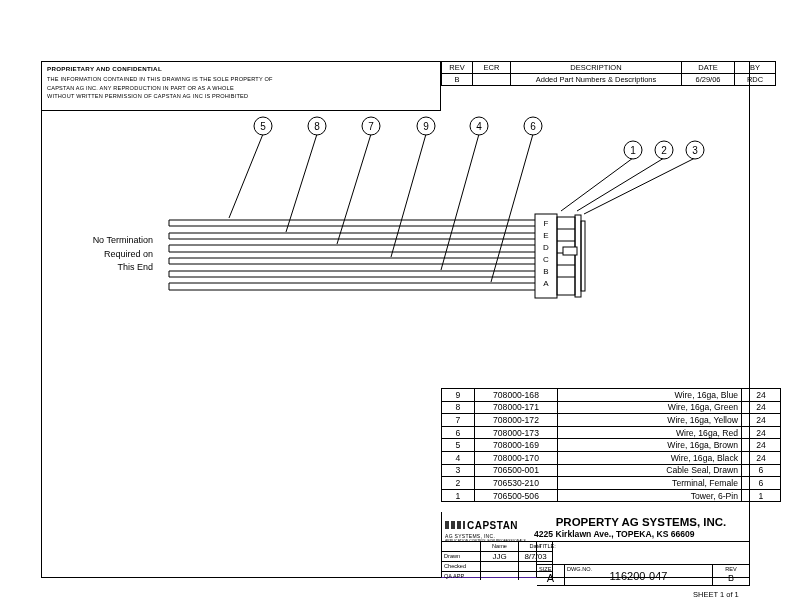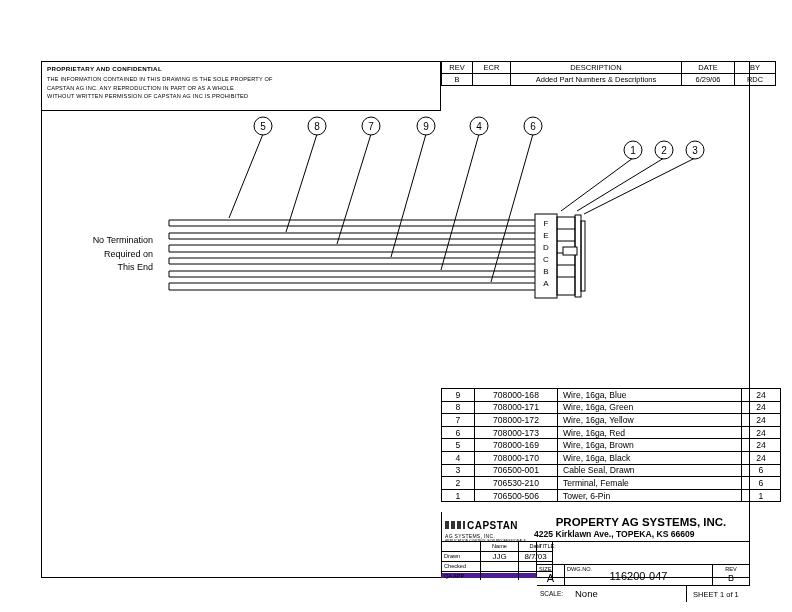--- a/index.html
+++ b/index.html
@@ -101,21 +101,21 @@
     border-collapse: collapse;
     table-layout: fixed;
   }
   .bom td {
     border: 1px solid #000;
     font-size: 8.6px;
     height: 11.6px;
     padding: 0 3px;
     text-align: center;
   }
-  .bom td.desc { text-align: left; padding-left: 5px; margin-top: 15px; }
+  .bom td.desc { text-align: right; padding-left: 5px; margin-top: 15px; }
   .bom .c-item { width: 26px; }
   .bom .c-pn { width: 76px; }
   .bom .c-desc { width: 175px; }
   .bom .c-qty { width: 32px; }
   .bom tr.header td { font-weight: bold; font-size: 8.6px; }
   .tb-company {
     position: absolute;
     left: 441px; top: 512px;
     width: 309px;
     height: 30px;
@@ -165,21 +165,21 @@
     width: 214px;
     font-size: 8.6px;
     font-weight: bold;
   }
   .signoff {
     position: absolute;
     left: 441px; top: 542px;
     width: 96px;
     height: 36px;
     border-left: 1px solid #000;
-    border-bottom: 5px solid #4c1d95;
+    border-bottom: 1px solid #4c1d95;
     border-right: 1px solid #000;
     box-sizing: border-box;
   }
   .signoff table {
     width: 100%;
     border-collapse: collapse;
     table-layout: fixed;
   }
   .signoff td {
     border: 1px solid #000;
@@ -506,21 +506,17 @@
   </div>
   <div class="dwg-cell">
     <div class="mini-lbl">DWG.NO.</div>
     <div class="mini-val-l" style="margin-top:-3px;">116200-047</div>
   </div>
   <div class="rev-cell">
     <div class="mini-lbl" style="text-align:center;">REV</div>
     <div class="rev-val">B</div>
   </div>
 
-  <div class="scale-cell">
-    <div class="scale-lbl">SCALE:</div>
-    <div class="scale-val">None</div>
-  </div>
   <div class="sheet-cell">
     <div class="sheet-val">SHEET 1 of 1</div>
   </div>
 
 </div>
 
 </body></html>

